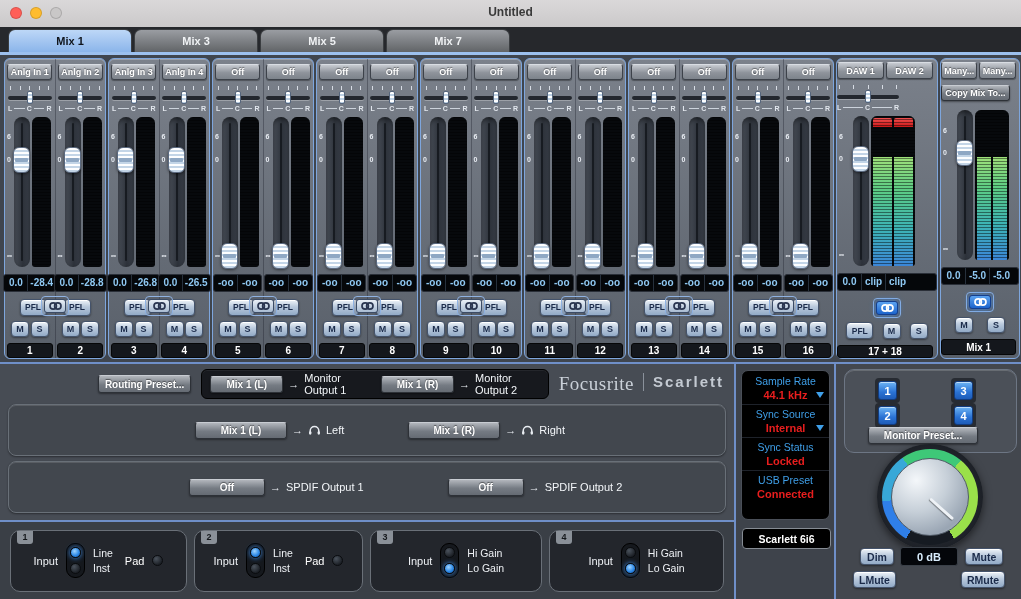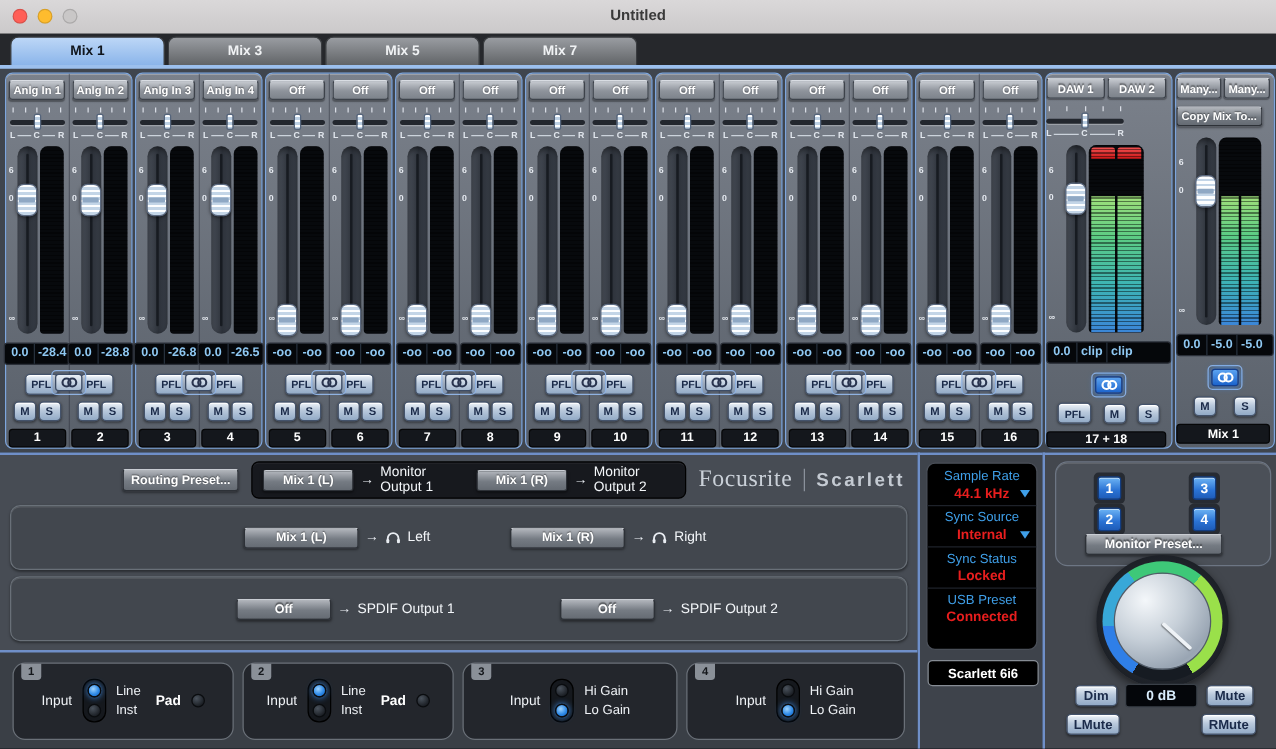--- a/index.html
+++ b/index.html
@@ -79,21 +79,21 @@
   .pmsrow{margin-top:5px;height:17px;width:100%;display:flex;justify-content:space-evenly;align-items:center;}
 
   .graybtn{background:linear-gradient(#b2b6bc,#757b83 55%,#656b73);border:1px solid #2d3137;border-top-color:#c8ccd2;border-radius:3px;color:#fff;font-weight:bold;font-size:10px;text-shadow:0 -1px 1px rgba(0,0,0,.5);box-shadow:0 1px 2px rgba(0,0,0,.4);padding:0;}
   .copybtn{width:88%;height:16px;margin:6px 0 5px;font-size:9px;}
 
   
   .routingcol{position:absolute;left:0;top:362px;width:734px;height:158px;background:#474c54;border-top:2px solid #6f8fc8;box-sizing:border-box;}
   .rrow1{display:flex;align-items:center;padding:5px 6px 0 98px;gap:10px;}
   .presetbtn{width:100px;height:18px;}
   .darkbox{width:372px;height:30px;background:#17191e;border:1px solid #000;border-radius:6px;display:flex;align-items:center;gap:12px;padding:0 8px;box-sizing:border-box;box-shadow:inset 0 1px 0 rgba(255,255,255,.06);}
-  .logo{margin-left:auto;display:flex;align-items:center;gap:9px;padding-right:4px;}
+  .logo{margin-left:auto;display:flex;align-items:flex-start;gap:9px;padding-right:4px;}
   .fserif{font-family:"Liberation Serif",serif;font-size:19px;color:#cad0d8;letter-spacing:.5px;}
   .lbar{width:1px;height:18px;background:#8a919b;}
   .fsans{font-size:15px;font-weight:bold;color:#c4cad2;letter-spacing:2px;}
   .panelrow{margin:5px 8px 0;height:52px;background:#42474e;border:1px solid #697078;border-radius:8px;box-shadow:inset 0 1px 0 rgba(255,255,255,.12),0 1px 2px rgba(0,0,0,.4);display:flex;align-items:center;box-sizing:border-box;}
   .panelrow.r2{padding-left:186px;gap:64px;}
   .panelrow.r3{padding-left:180px;gap:84px;}
   .route{display:flex;align-items:center;gap:5px;}
   .routebtn{width:92px;height:17px;font-size:10px;}
   .routebtn.short{width:76px;}
   .arrow{color:#e9edf2;font-size:11px;}
@@ -128,21 +128,21 @@
   
   .inputsrow{position:absolute;left:0;top:520px;width:734px;height:79px;background:#3a3f46;border-top:2px solid #6f8fc8;display:flex;align-items:center;padding:0 10px;gap:7px;box-sizing:border-box;}
   .inbox{position:relative;height:62px;background:#23262c;border:1px solid #6a7078;border-radius:10px;box-sizing:border-box;display:flex;align-items:center;justify-content:center;}
   .numtag{position:absolute;top:0;left:6px;width:16px;height:13px;background:#8a9098;border-radius:0 0 3px 3px;color:#14171b;font-size:9px;font-weight:bold;display:flex;align-items:center;justify-content:center;}
   .inrowc{display:flex;align-items:center;gap:8px;}
   .inlabel{color:#eef1f5;font-size:11px;}
   .radpill{width:17px;background:#15181d;border-radius:9px;padding:3px 0;display:flex;flex-direction:column;align-items:center;gap:5px;border:1px solid #000;}
   .radio{width:11px;height:11px;border-radius:50%;background:radial-gradient(circle at 35% 30%,#4a525c,#1d2127 70%);border:1px solid #0a0c0f;box-sizing:border-box;position:relative;display:inline-block;}
   .radio.on{background:radial-gradient(circle at 40% 35%,#9fd4ff,#2e8ae8 55%,#1358b0);box-shadow:0 0 5px rgba(64,150,248,.95);}
   .optlabs{display:flex;flex-direction:column;gap:4px;font-size:10.5px;color:#eef1f5;line-height:11px;}
-  .padlbl{color:#fff;font-weight:bold;font-size:11px;margin-left:4px;}
+  .padlbl{color:#fff;font-weight:normal;font-size:11px;margin-left:4px;}
 </style>
 </head>
 <body>
 
 <div class="app">
 
   <div class="titlebar">
     <div class="lights">
       <span class="light red"></span>
       <span class="light yellow"></span>

